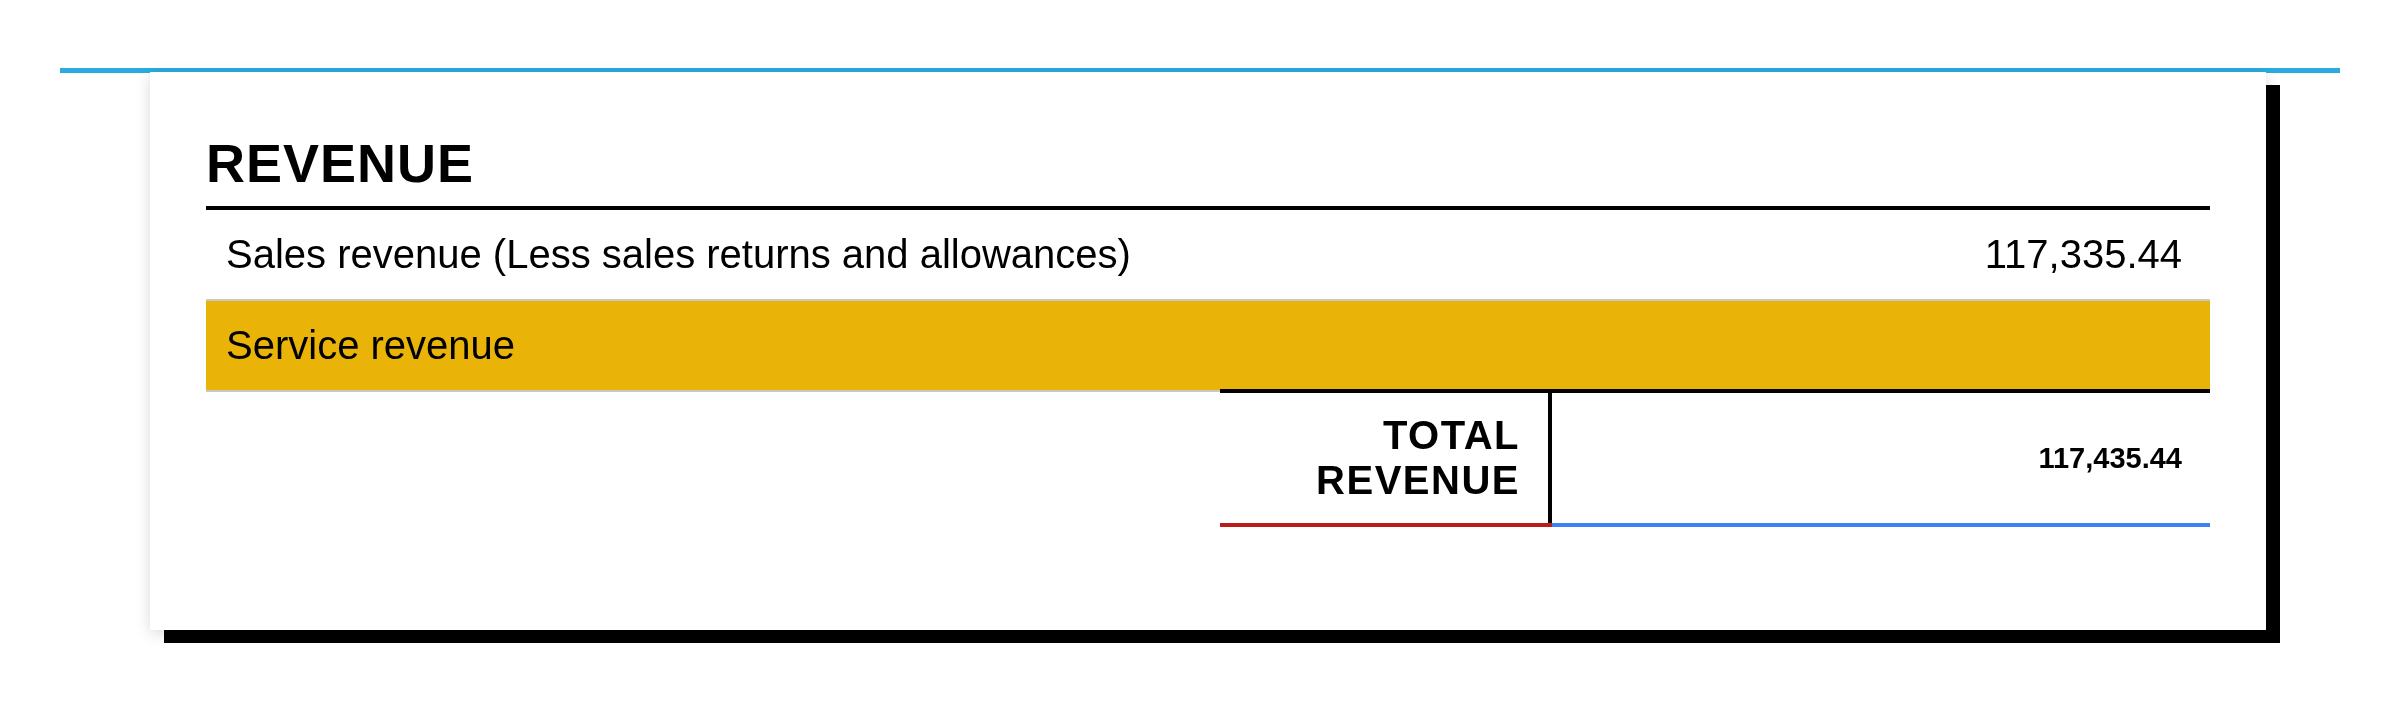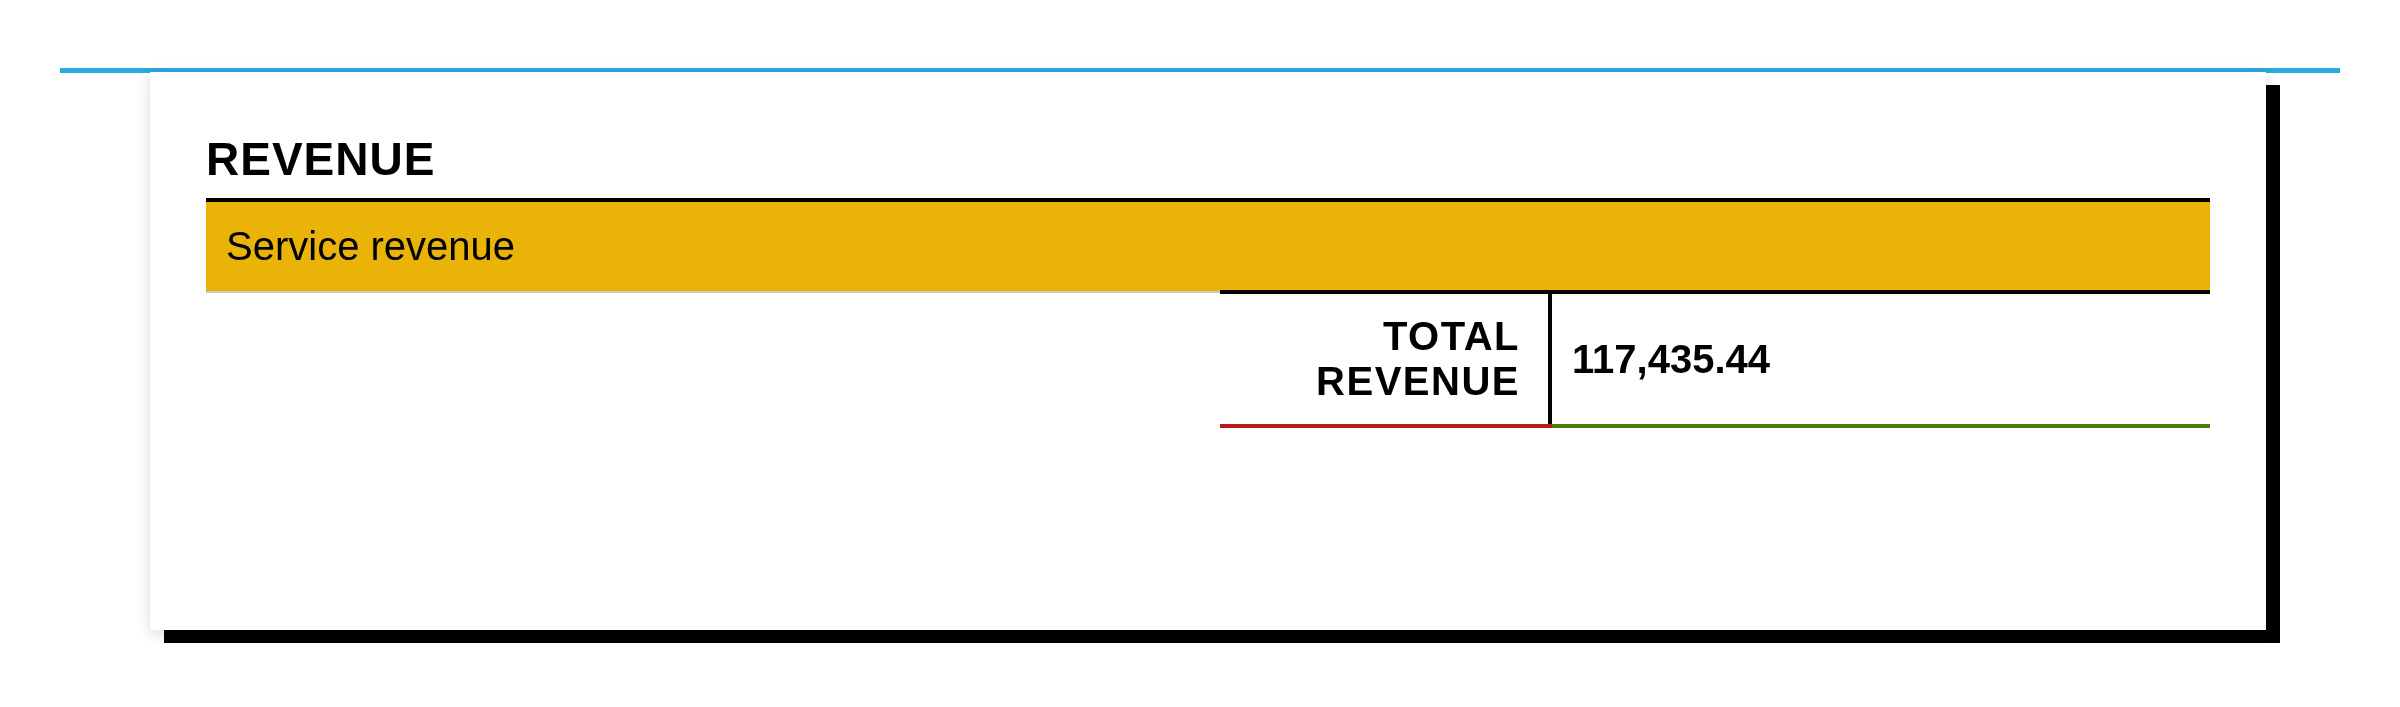--- a/index.html
+++ b/index.html
@@ -34,21 +34,21 @@
       position: absolute;
       top: 72px;
       left: 150px;
       width: 2116px;
       height: 558px;
       background: #ffffff;
       box-shadow: 0 3px 14px rgba(0,0,0,0.15);
       padding: 60px 56px 40px 56px;
     }
     .section-title {
-      font-size: 46px;
+      font-size: 54px;
       font-weight: 700;
       letter-spacing: 1px;
       color: #000000;
       margin-bottom: 12px;
     }
     .header-rule {
       border: none;
       border-top: 4px solid #000000;
       margin-bottom: 0;
     }
@@ -88,23 +88,24 @@
     tr.total-row td.total-label {
       text-align: right;
       font-size: 40px;
       letter-spacing: 1.5px;
       border-top: 4px solid #000000;
       border-bottom: 4px solid #b91c1c;
       border-right: 4px solid #000000;
       padding-right: 28px;
     }
     tr.total-row td.total-value {
-      font-size: 40px;
+      text-align: right;
+      font-size: 29px;
       border-top: 4px solid #000000;
-      border-bottom: 4px solid #4d7c0f;
+      border-bottom: 4px solid #3b82f6;
       padding-right: 28px;
     }
     tr.total-row td.total-empty {
       
     }
   </style>
 </head>
 <body>
 
 <div class="top-rule"></div>
@@ -113,20 +114,25 @@
 <div class="panel">
   <div class="section-title">REVENUE</div>
   <hr class="header-rule">
   <table>
     <colgroup>
       <col class="label-col">
       <col class="mid-col">
       <col class="val-col">
     </colgroup>
     <tbody>
+      <tr class="data-row">
+        <td class="label-cell">Sales revenue (Less sales returns and allowances)</td>
+        <td class="value-cell"></td>
+        <td class="value-cell">117,335.44</td>
+      </tr>
       <tr class="data-row alt">
         <td class="label-cell">Service revenue</td>
         <td class="value-cell"></td>
         <td class="value-cell"></td>
       </tr>
       <tr class="total-row">
         <td class="total-empty"></td>
         <td class="total-label">TOTAL REVENUE</td>
         <td class="total-value">117,435.44</td>
       </tr>

